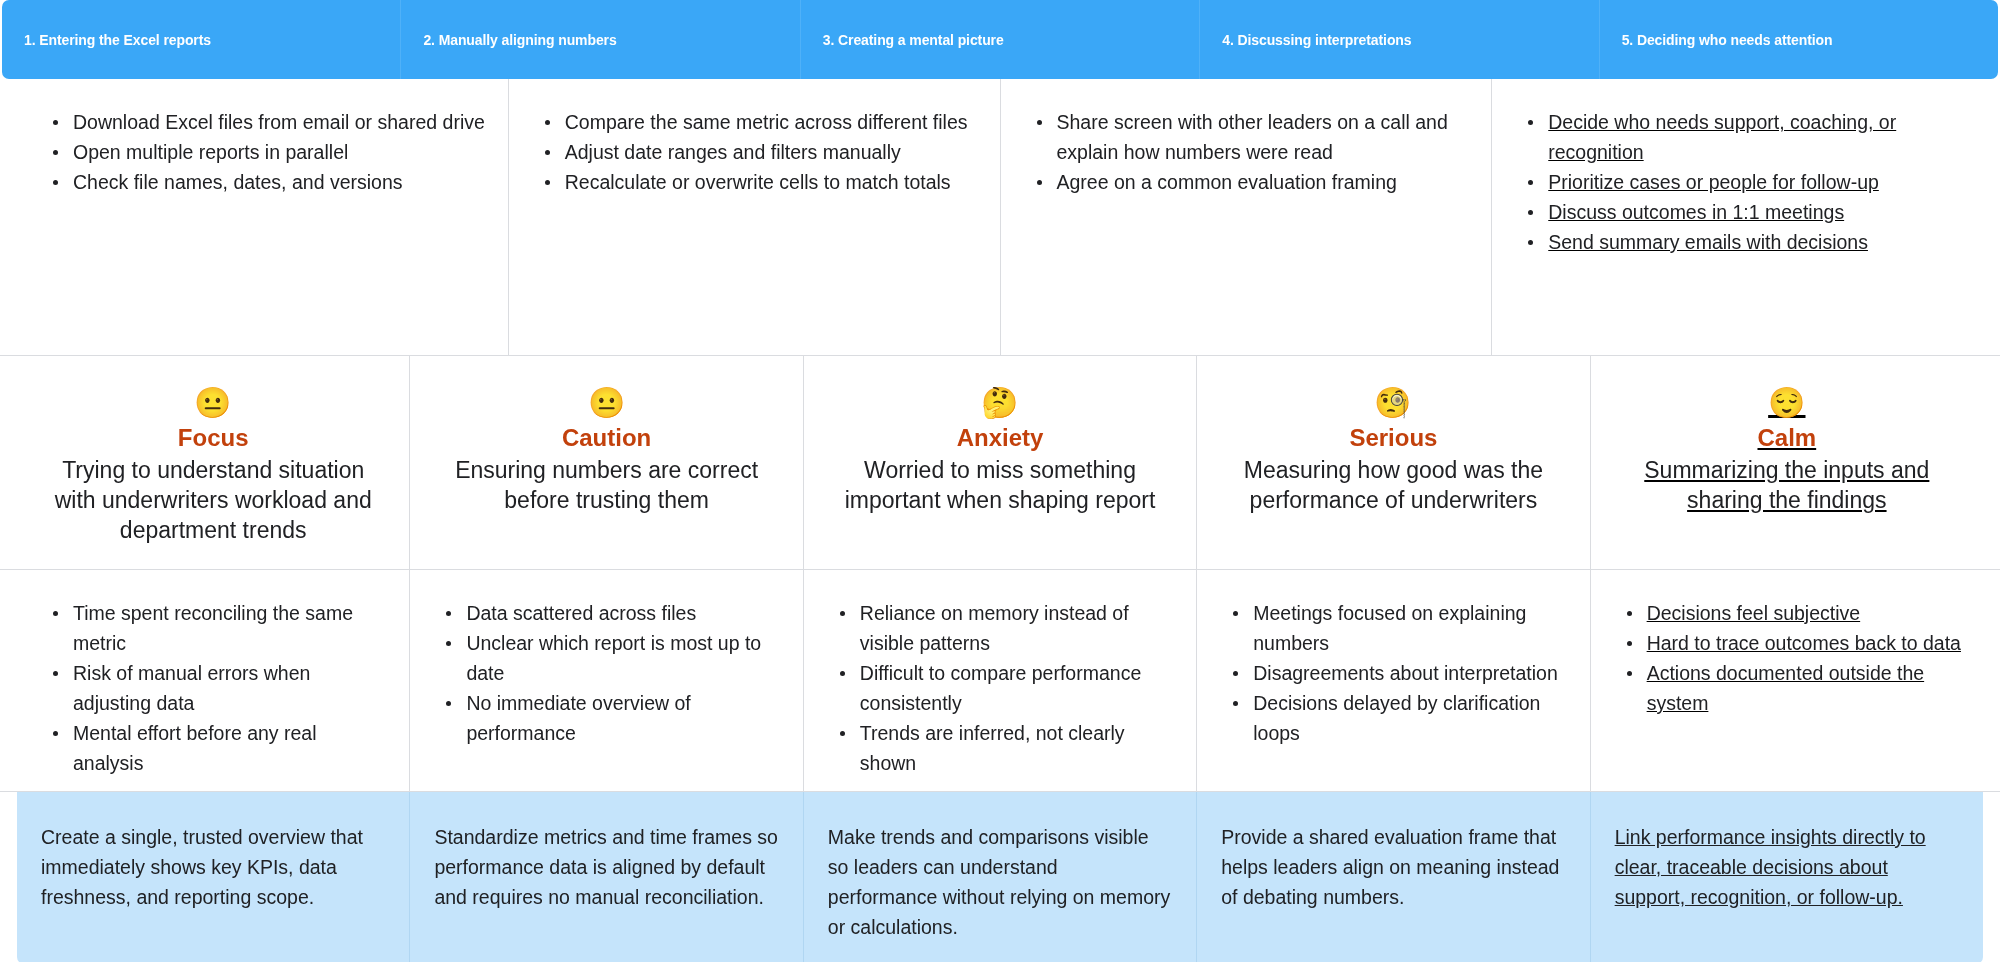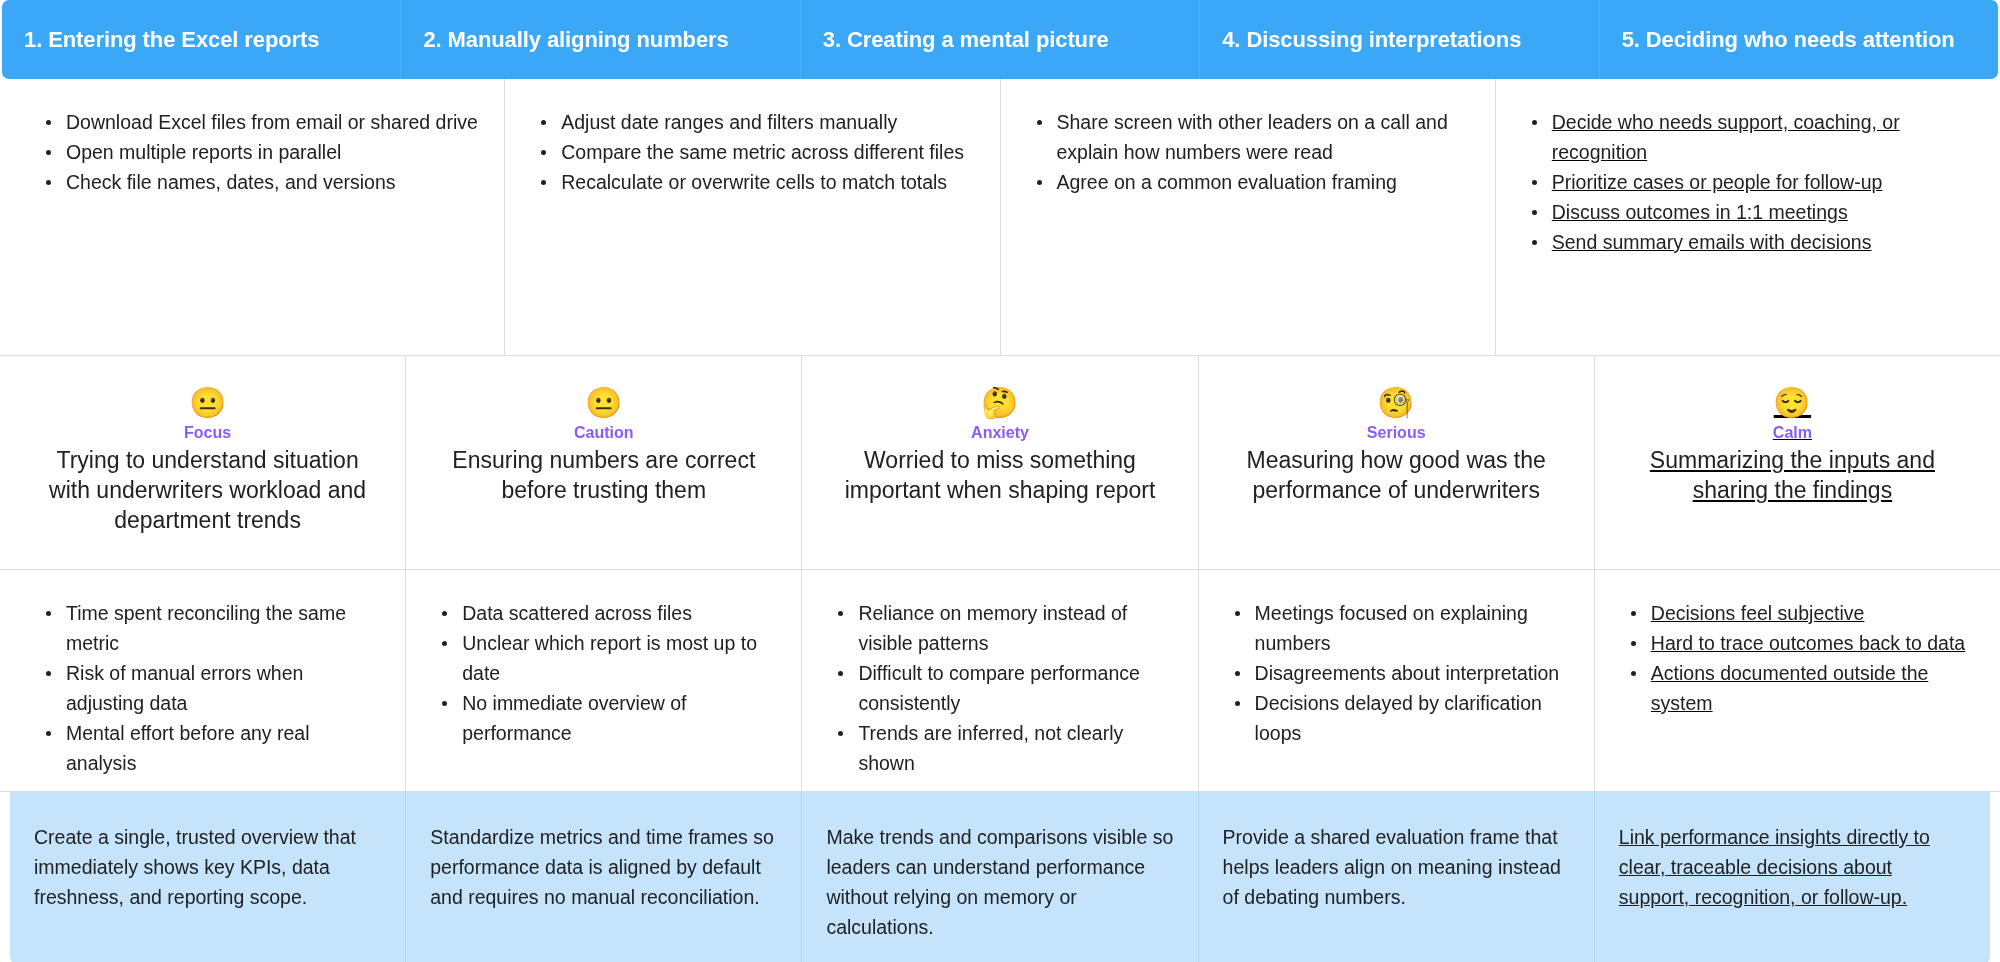--- a/index.html
+++ b/index.html
@@ -23,40 +23,40 @@
     flex:0 0 79px;
     padding:0 2px;
   }
   .header-cell {
     flex:1 1 0;
     background:#3aa7f7;
     color:#ffffff;
     display:flex;
     align-items:center;
     padding:0 22px;
-    font-size:22px;
+    font-size:14px;
     font-weight:bold;
     letter-spacing:-0.1px;
     border-right:1px solid #4fb1f8;
     position:relative;
   }
   .header-cell:first-child {
     border-top-left-radius:7px;
     border-bottom-left-radius:7px;
   }
   .header-cell:last-child {
     border-right:none;
     border-top-right-radius:7px;
     border-bottom-right-radius:7px;
   }
 
   
   .map-row {
     display:flex;
-    padding:0 10px;
+    padding:0 17px;
     border-top:1px solid #dadce0;
   }
   .map-cell {
     flex:1 1 0;
     border-right:1px solid #dadce0;
     padding:28px 22px 22px 22px;
     overflow:hidden;
   }
   .map-cell:last-child { border-right:none;text-decoration:underline; }
 
@@ -99,23 +99,23 @@
     align-items:center;
     text-align:center;
     padding-top:28px;
   }
   .emotion-emoji {
     font-size:30px;
     line-height:38px;
     height:38px;
   }
   .emotion-label {
-    font-size:16px;
+    font-size:24px;
     font-weight:bold;
-    color:#8b5cf6;
+    color:#c2410c;
     margin-top:2px;
     margin-bottom:3px;
   }
   .emotion-desc {
     font-size:23px;
     line-height:30px;
     color:#202124;
     max-width:330px;
   }
 
@@ -162,22 +162,22 @@
   <div class="map-row row-activities">
     <div class="map-cell">
       <ul class="bullets">
         <li>Download Excel files from email or shared drive</li>
         <li>Open multiple reports in parallel</li>
         <li>Check file names, dates, and versions</li>
       </ul>
     </div>
     <div class="map-cell">
       <ul class="bullets">
+        <li>Compare the same metric across different files</li>
         <li>Adjust date ranges and filters manually</li>
-        <li>Compare the same metric across different files</li>
         <li>Recalculate or overwrite cells to match totals</li>
       </ul>
     </div>
     <div class="map-cell">
       <ul class="bullets">
         <li>Share screen with other leaders on a call and explain how numbers were read</li>
         <li>Agree on a common evaluation framing</li>
       </ul>
     </div>
     <div class="map-cell">

